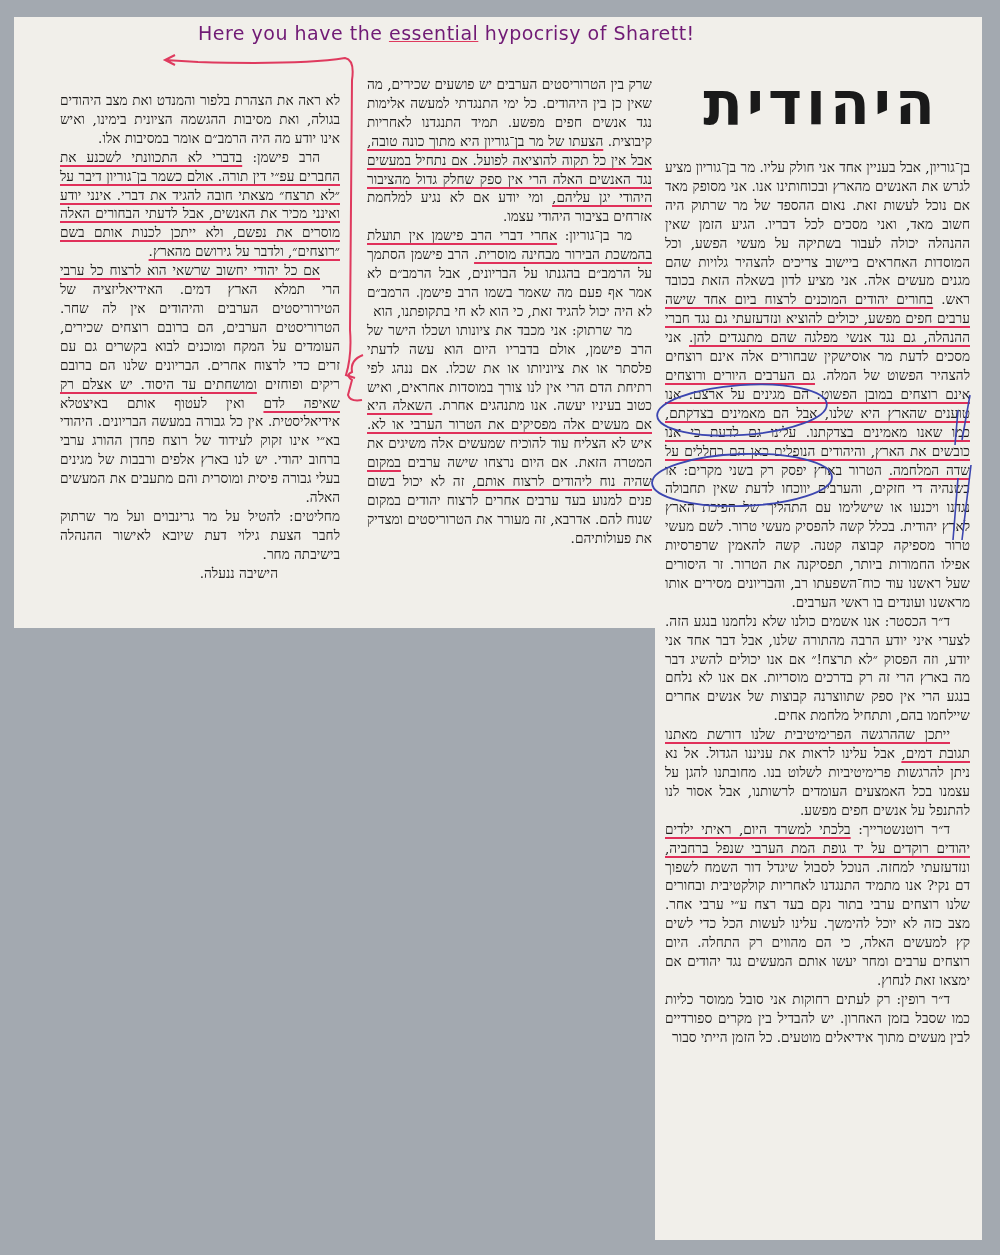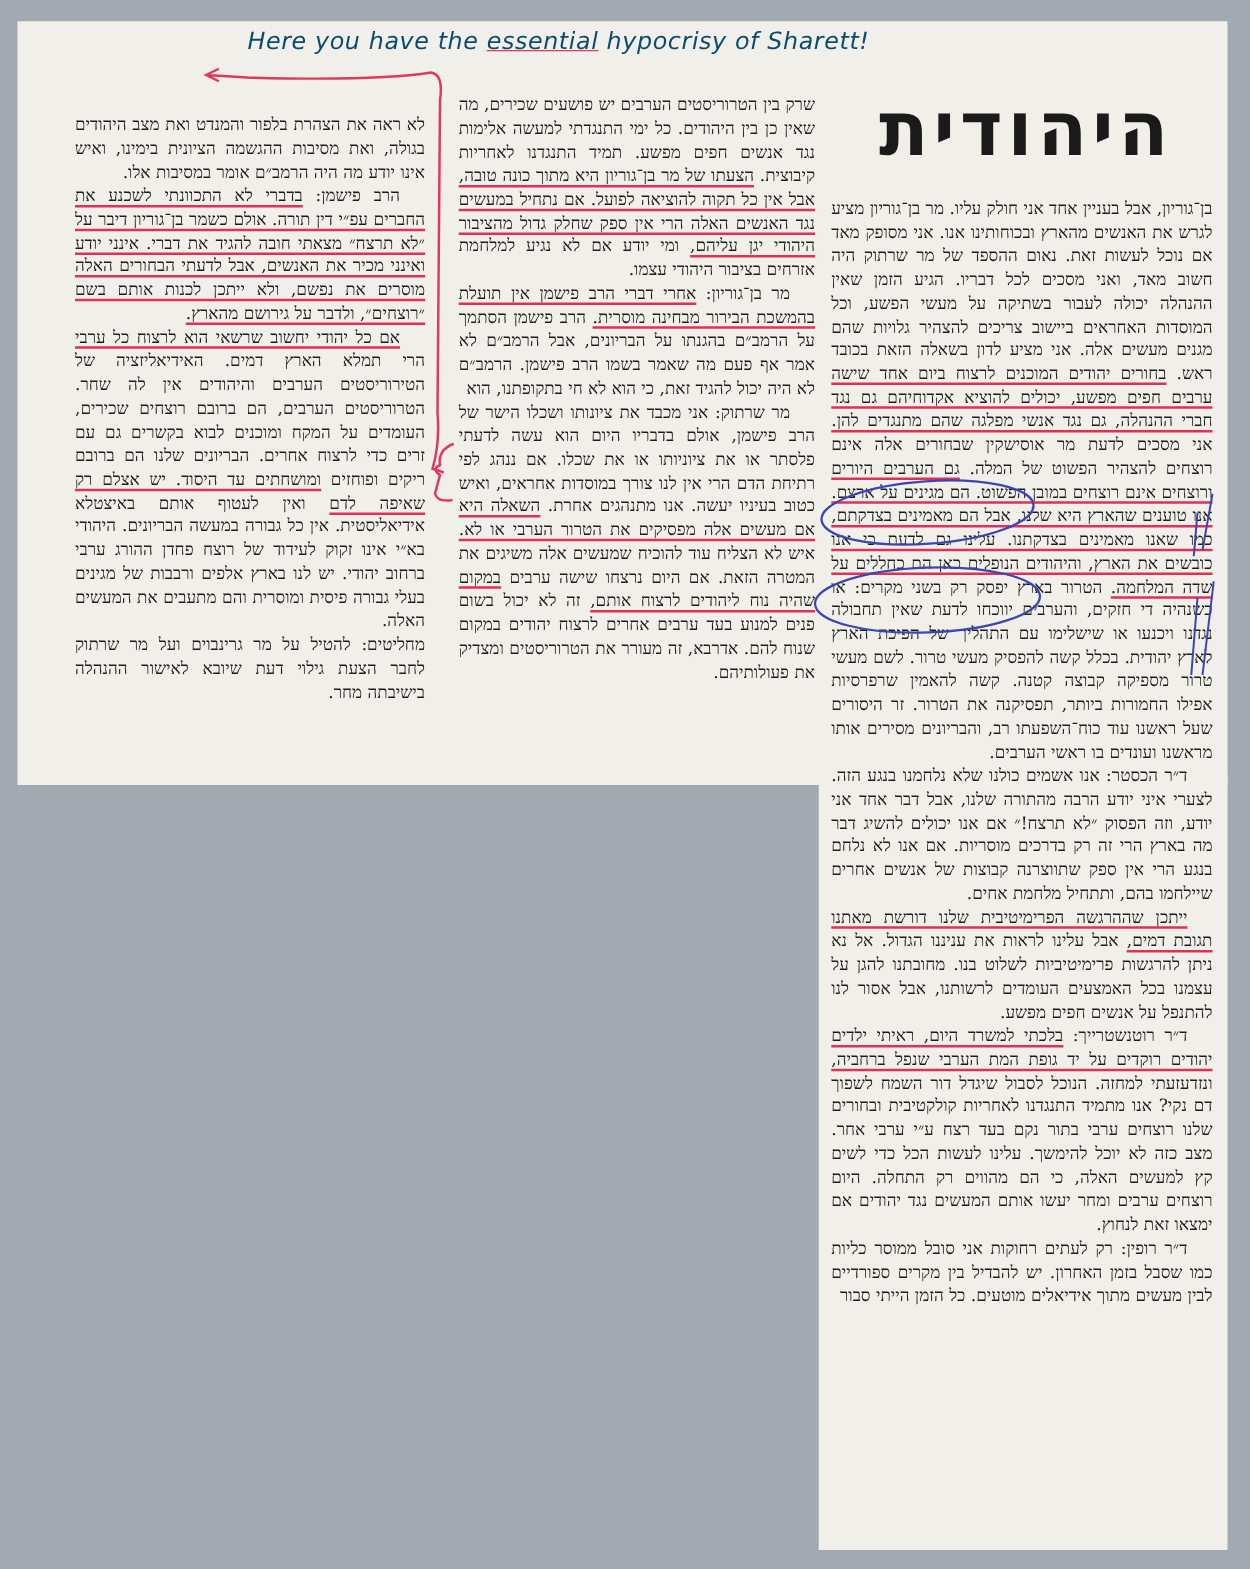--- a/index.html
+++ b/index.html
@@ -8,41 +8,41 @@
   .paper-top { left:14px; top:17px; width:968px; height:611px; }
   .paper-bottom { left:655px; top:620px; width:327px; height:620px; }
   .col { position:absolute; direction:rtl; text-align:justify; font-size:13.6px; line-height:18.9px; color:#1d1b1a; }
   .col p { margin:0; }
   .col p.indent { text-indent:20px; }
   .col-right { left:665px; top:158px; width:305px; }
   .col-mid { left:367px; top:75px; width:285px; }
   .col-left { left:60px; top:91px; width:280px; }
   .headline { position:absolute; left:672px; top:72px; width:298px; direction:rtl; text-align:center; font-family:"DejaVu Sans", sans-serif; font-weight:bold; font-size:58px; letter-spacing:4px; color:#1a1a1a; line-height:62px; transform:scaleY(1.05); }
   .u { text-decoration:underline; text-decoration-color:#e0305a; text-decoration-thickness:2px; text-underline-offset:3px; }
-  .annotation { position:absolute; left:198px; top:22px; color:#0c4a6e; font-family:"DejaVu Sans", sans-serif; font-style:italic; font-size:19px; letter-spacing:0.5px; }
+  .annotation { position:absolute; left:198px; top:22px; color:#701a75; font-family:"DejaVu Sans", sans-serif; font-size:19px; letter-spacing:0.5px; }
   .annotation .uline { text-decoration:underline; text-decoration-color:#df3a5e; }
   svg.marks { position:absolute; left:0; top:0; pointer-events:none; }
   .resolution-indent { padding-right:62px; }
 </style>
 </head>
 <body>
 
 <div class="paper paper-top"></div>
 <div class="paper paper-bottom"></div>
 
 <div class="annotation">
   <span>Here you have the </span><span class="uline">essential</span><span> hypocrisy of Sharett!</span>
 </div>
 
 <div class="headline">היהודית</div>
 
 <div class="col col-right">
   <p>
     <span>בן־גוריון, אבל בעניין אחד אני חולק עליו. מר בן־גוריון מציע לגרש את האנשים מהארץ ובכוחותינו אנו. אני מסופק מאד אם נוכל לעשות זאת. נאום ההספד של מר שרתוק היה חשוב מאד, ואני מסכים לכל דבריו. הגיע הזמן שאין ההנהלה יכולה לעבור בשתיקה על מעשי הפשע, וכל המוסדות האחראים ביישוב צריכים להצהיר גלויות שהם מגנים מעשים אלה. אני מציע לדון בשאלה הזאת בכובד ראש.</span>
-    <span class="u">בחורים יהודים המוכנים לרצוח ביום אחד שישה ערבים חפים מפשע, יכולים להוציא אקדוחיהם גם נגד חברי ההנהלה, גם נגד אנשי מפלגה שהם מתנגדים להן.</span>
+    <span class="u">בחורים יהודים המוכנים לרצוח ביום אחד שישה ערבים חפים מפשע, יכולים להוציא ונזדעזעתי גם נגד חברי ההנהלה, גם נגד אנשי מפלגה שהם מתנגדים להן.</span>
     <span>אני מסכים לדעת מר אוסישקין שבחורים אלה אינם רוצחים להצהיר הפשוט של המלה.</span>
     <span class="u">גם הערבים היורים ורוצחים אינם רוצחים במובן הפשוט. הם מגינים על ארצם. אנו טוענים שהארץ היא שלנו, אבל הם מאמינים בצדקתם, כמו שאנו מאמינים בצדקתנו. עלינו גם לדעת כי אנו כובשים את הארץ, והיהודים הנופלים כאן הם כחללים על שדה המלחמה.</span>
     <span>הטרור בארץ יפסק רק בשני מקרים: או כשנהיה די חזקים, והערבים יווכחו לדעת שאין תחבולה נגדנו ויכנעו או שישלימו עם התהליך של הפיכת הארץ לארץ יהודית. בכלל קשה להפסיק מעשי טרור. לשם מעשי טרור מספיקה קבוצה קטנה. קשה להאמין שרפרסיות אפילו החמורות ביותר, תפסיקנה את הטרור. זר היסורים שעל ראשנו עוד כוח־השפעתו רב, והבריונים מסירים אותו מראשנו ועונדים בו ראשי הערבים.</span>
   </p>
   <p class="indent">ד״ר הכסטר: אנו אשמים כולנו שלא נלחמנו בנגע הזה. לצערי איני יודע הרבה מהתורה שלנו, אבל דבר אחד אני יודע, וזה הפסוק ״לא תרצח!״ אם אנו יכולים להשיג דבר מה בארץ הרי זה רק בדרכים מוסריות. אם אנו לא נלחם בנגע הרי אין ספק שתווצרנה קבוצות של אנשים אחרים שיילחמו בהם, ותתחיל מלחמת אחים.</p>
   <p class="indent">
     <span class="u">ייתכן שההרגשה הפרימיטיבית שלנו דורשת מאתנו תגובת דמים,</span>
     <span>אבל עלינו לראות את עניננו הגדול. אל נא ניתן להרגשות פרימיטיביות לשלוט בנו. מחובתנו להגן על עצמנו בכל האמצעים העומדים לרשותנו, אבל אסור לנו להתנפל על אנשים חפים מפשע.</span>
   </p>
   <p class="indent">
@@ -82,20 +82,21 @@
   <p class="indent">
     <span class="u">אם כל יהודי יחשוב שרשאי הוא לרצוח כל ערבי</span>
     <span>הרי תמלא הארץ דמים. האידיאליזציה של הטירוריסטים הערבים והיהודים אין לה שחר. הטרוריסטים הערבים, הם ברובם רוצחים שכירים, העומדים על המקח ומוכנים לבוא בקשרים גם עם זרים כדי לרצוח אחרים. הבריונים שלנו הם ברובם ריקים ופוחזים</span>
     <span class="u">ומושחתים עד היסוד. יש אצלם רק שאיפה לדם</span>
     <span>ואין לעטוף אותם באיצטלא אידיאליסטית. אין כל גבורה במעשה הבריונים. היהודי בא״י אינו זקוק לעידוד של רוצח פחדן ההורג ערבי ברחוב יהודי. יש לנו בארץ אלפים ורבבות של מגינים בעלי גבורה פיסית ומוסרית והם מתעבים את המעשים האלה.</span>
   </p>
   <p>
     <span>מחליטים:</span>
     <span>להטיל על מר גרינבוים ועל מר שרתוק לחבר הצעת גילוי דעת שיובא לאישור ההנהלה בישיבתה מחר.</span>
   </p>
+  <p class="resolution-indent">הישיבה ננעלה.</p>
 </div>
 
 <svg class="marks" width="1000" height="1255">
   <path d="M175 55 L165 60 L175 65 M165 60 L198 62 Q300 65 345 58 Q355 60 352 80 L350 330 Q352 355 346 375 L355 378" fill="none" stroke="#df3a5e" stroke-width="2"></path>
   <path d="M363 355 Q350 360 352 372 Q345 375 352 380 L348 395 Q350 402 362 400" fill="none" stroke="#df3a5e" stroke-width="2"></path>
   <ellipse cx="742" cy="410" rx="85" ry="25" fill="none" stroke="#3c46b0" stroke-width="1.8" transform="rotate(-4 742 410)"></ellipse>
   <ellipse cx="742" cy="480" rx="90" ry="26" fill="none" stroke="#3c46b0" stroke-width="1.8" transform="rotate(-2 742 480)"></ellipse>
   <path d="M958 410 L955 445 M970 395 L962 440" fill="none" stroke="#3c46b0" stroke-width="1.6"></path>
   <path d="M958 478 L953 540 M971 465 L962 540" fill="none" stroke="#3c46b0" stroke-width="1.6"></path>
 </svg>

